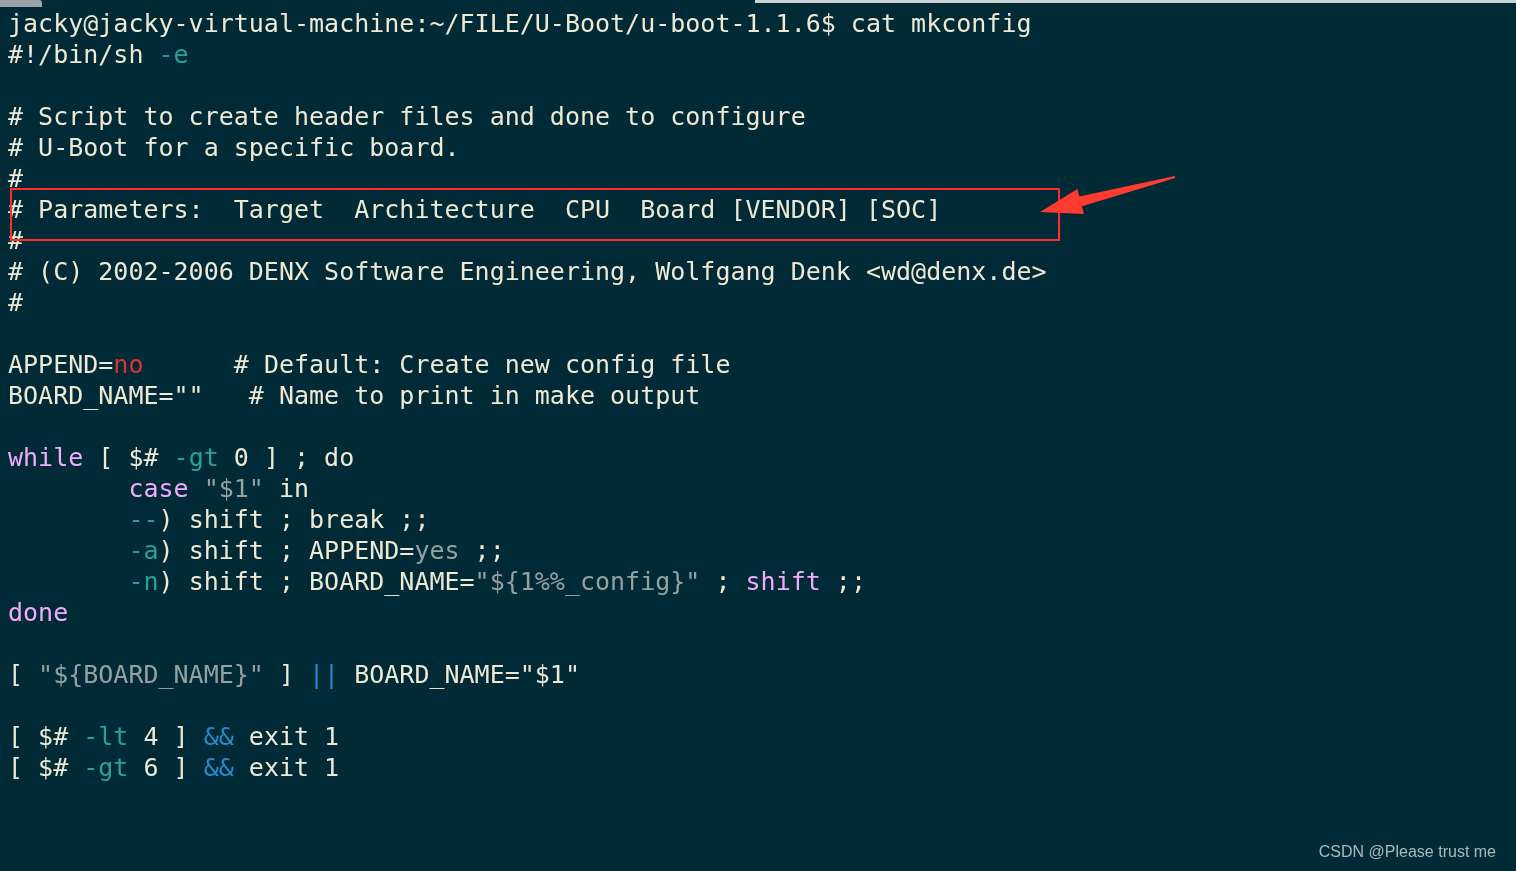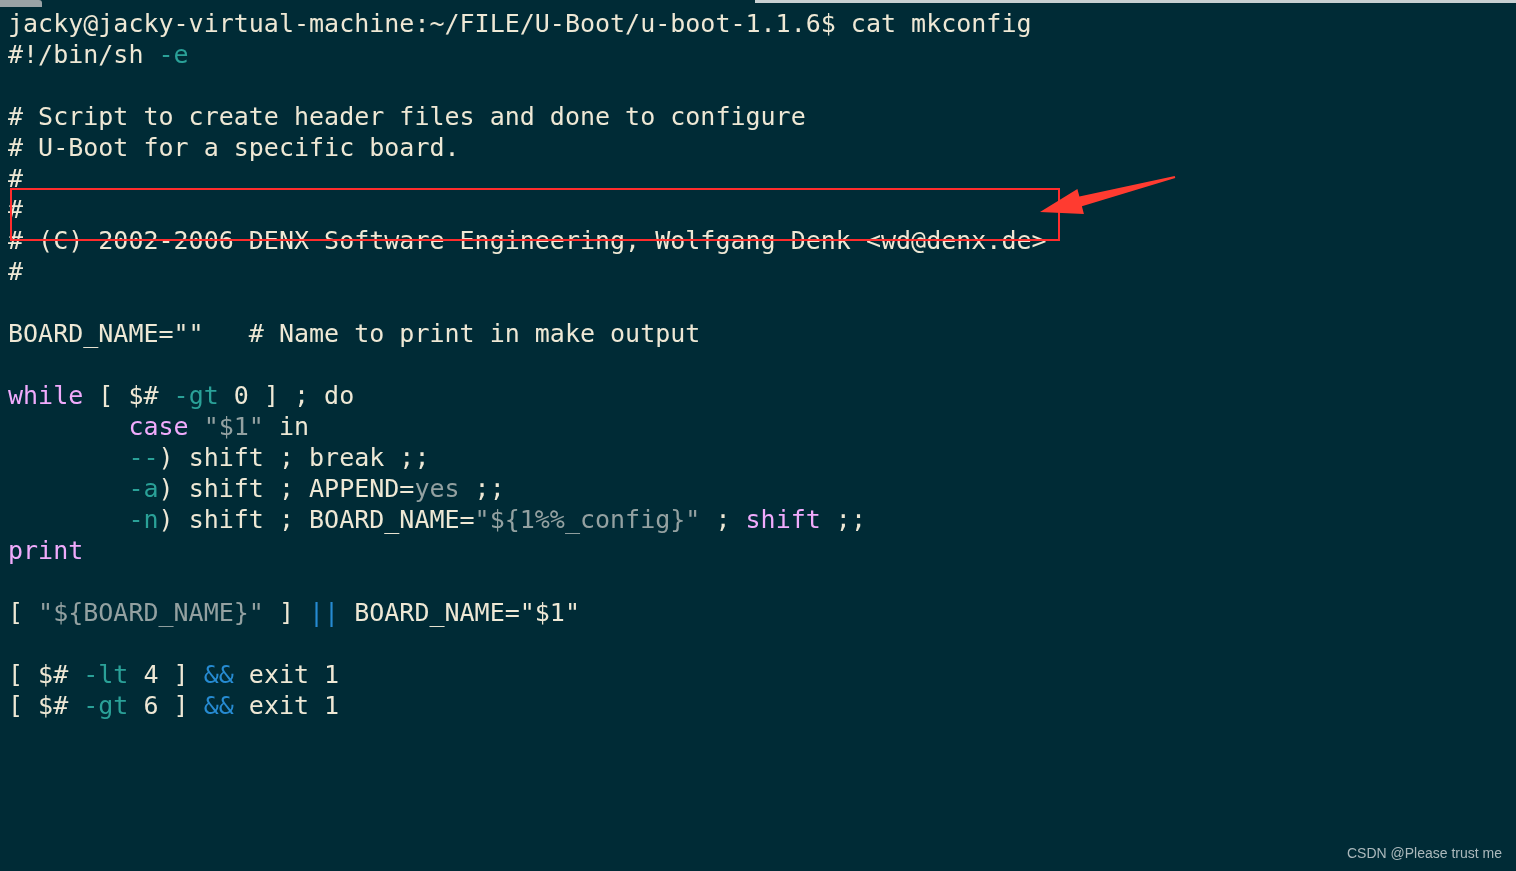--- a/index.html
+++ b/index.html
@@ -74,56 +74,58 @@
     left: 1030px;
     top: 165px;
     width: 160px;
     height: 65px;
     pointer-events: none;
   }
 
   
   #watermark {
     position: absolute;
-    right: 14px;
+    right: 20px;
     bottom: 10px;
     font-family: "Liberation Sans", sans-serif;
-    font-size: 14px;
+    font-size: 16px;
     color: #c9d1d3;
     opacity: .85;
     white-space: pre;
   }
 </style>
 </head>
 <body>
 
 <div id="screen">
 
   <div id="tab-left"></div>
   <div id="tab-rule"></div>
 
   <div id="term">
       <div class="line"><span class="c-default">jacky@jacky-virtual-machine:~/FILE/U-Boot/u-boot-1.1.6$ cat mkconfig</span></div>
       <div class="line"><span class="c-default">#!/bin/sh </span><span class="c-teal">-e</span></div>
       <div class="line"><span class="c-default"></span></div>
       <div class="line"><span class="c-default"># Script to create header files and done to configure</span></div>
       <div class="line"><span class="c-default"># U-Boot for a specific board.</span></div>
       <div class="line"><span class="c-default">#</span></div>
+      <div class="line"><span class="c-default"># Parameters:  Target  Architecture  CPU  Board [VENDOR] [SOC]</span></div>
       <div class="line"><span class="c-default">#</span></div>
       <div class="line"><span class="c-default"># (C) 2002-2006 DENX Software Engineering, Wolfgang Denk &lt;wd@denx.de&gt;</span></div>
       <div class="line"><span class="c-default">#</span></div>
       <div class="line"><span class="c-default"></span></div>
+      <div class="line"><span class="c-default">APPEND=</span><span class="c-red">no</span><span class="c-default">      # Default: Create new config file</span></div>
       <div class="line"><span class="c-default">BOARD_NAME=""   # Name to print in make output</span></div>
       <div class="line"><span class="c-default"></span></div>
       <div class="line"><span class="c-magenta">while</span><span class="c-default"> [ $# </span><span class="c-teal">-gt</span><span class="c-default"> 0 ] ; do</span></div>
       <div class="line"><span class="c-default">        </span><span class="c-magenta">case</span><span class="c-default"> </span><span class="c-grey">"$1"</span><span class="c-default"> in</span></div>
       <div class="line"><span class="c-default">        </span><span class="c-teal">--</span><span class="c-default">) shift ; break ;;</span></div>
       <div class="line"><span class="c-default">        </span><span class="c-teal">-a</span><span class="c-default">) shift ; APPEND=</span><span class="c-grey">yes</span><span class="c-default"> ;;</span></div>
       <div class="line"><span class="c-default">        </span><span class="c-teal">-n</span><span class="c-default">) shift ; BOARD_NAME=</span><span class="c-grey">"${1%%_config}"</span><span class="c-default"> ; </span><span class="c-magenta">shift</span><span class="c-default"> ;;</span></div>
-      <div class="line"><span class="c-magenta">print</span></div>
+      <div class="line"><span class="c-magenta">done</span></div>
       <div class="line"><span class="c-default"></span></div>
       <div class="line"><span class="c-default">[ </span><span class="c-grey">"${BOARD_NAME}"</span><span class="c-default"> ] </span><span class="c-blue">||</span><span class="c-default"> BOARD_NAME="$1"</span></div>
       <div class="line"><span class="c-default"></span></div>
       <div class="line"><span class="c-default">[ $# </span><span class="c-teal">-lt</span><span class="c-default"> 4 ] </span><span class="c-blue">&amp;&amp;</span><span class="c-default"> exit 1</span></div>
       <div class="line"><span class="c-default">[ $# </span><span class="c-teal">-gt</span><span class="c-default"> 6 ] </span><span class="c-blue">&amp;&amp;</span><span class="c-default"> exit 1</span></div>
     </div>
 
   <div id="annot-box" style="left: 10px; top: 188px; width: 1050px; height: 53px; border-color: rgb(255, 45, 45);"></div>
 
   <svg id="annot-arrow" viewBox="0 0 163 63" xmlns="http://www.w3.org/2000/svg" style="left: 1026px; top: 163px; width: 163px; height: 63px;">

